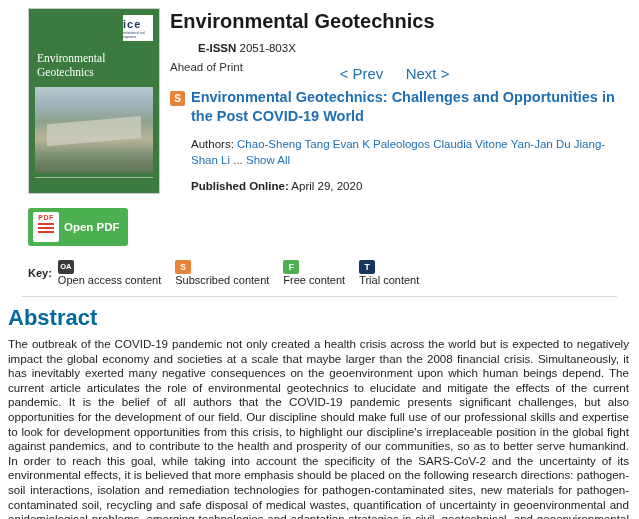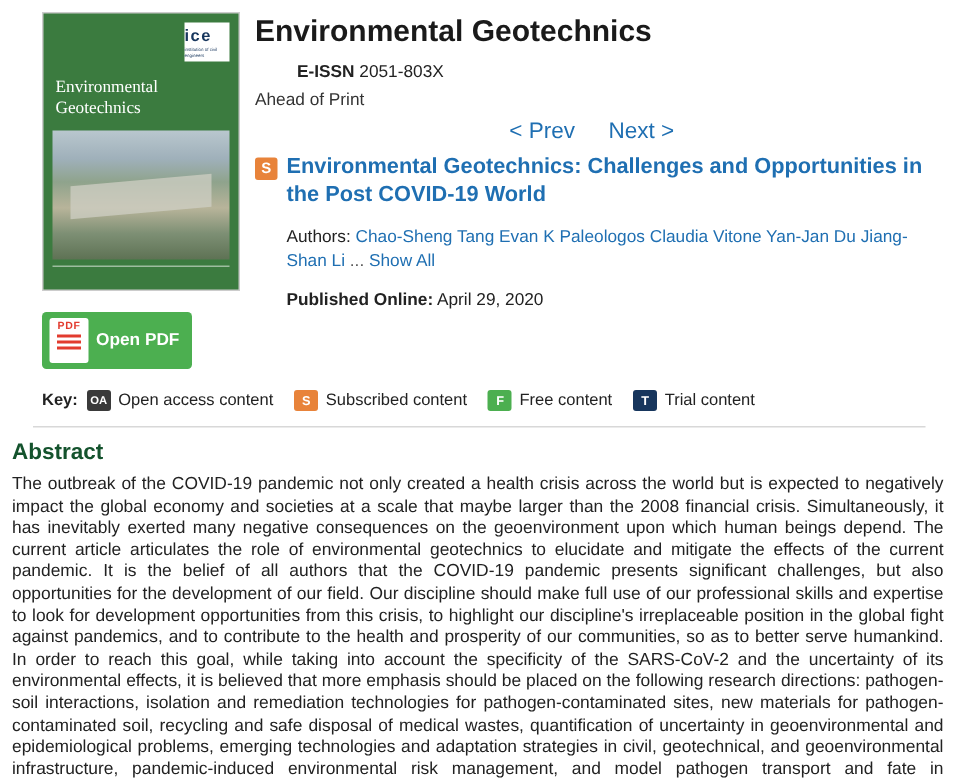--- a/index.html
+++ b/index.html
@@ -152,21 +152,21 @@
     font-family: "Liberation Sans", sans-serif;
   }
   .eissn {
     font-size: 11.5px;
     margin-bottom: 7px;
   }
   .eissn b { font-weight: bold; padding-left: 28px; }
   .ahead {
     font-size: 11.5px;
     color: #333333;
-    margin-bottom: 18px;
+    margin-bottom: 4px;
   }
   .prevnext {
     text-align: center;
     font-size: 15px;
     margin: -12px 6px 6px 0;
   }
   .prevnext a {
     color: #1f6fb2;
     text-decoration: none;
     cursor: pointer;
@@ -225,21 +225,21 @@
 
   
   .key-bar {
     margin: 14px 0 0 28px;
     display: flex;
     align-items: center;
     font-size: 11px;
     color: #222222;
   }
   .key-bar .key-label { font-weight: bold; margin-right: 6px; }
-  .key-item { display: flex; align-items: center; margin-right: 14px; }
+  .key-item { display: flex; align-items: flex-start; margin-right: 14px; flex-direction: column; }
   .key-chip {
     width: 16px;
     height: 14px;
     line-height: 14px;
     text-align: center;
     font-size: 8.5px;
     font-weight: bold;
     color: #ffffff;
     border-radius: 2px;
     margin-right: 5px;
@@ -250,23 +250,23 @@
   .chip-t { background: #17365d; }
 
   .divider {
     margin: 10px 22px 0 22px;
     border-top: 1px solid #d8d8d8;
   }
 
   
   .abstract-head {
     margin: 8px 0 6px 8px;
-    font-size: 15px;
-    font-weight: bold;
-    color: #14532d;
+    font-size: 22px;
+    font-weight: bold;
+    color: #0369a1;
   }
   .abstract-body {
     margin: 0 10px 0 8px;
     font-size: 11.6px;
     line-height: 14.6px;
     color: #222222;
     text-align: justify;
   }
 </style>
 </head>

